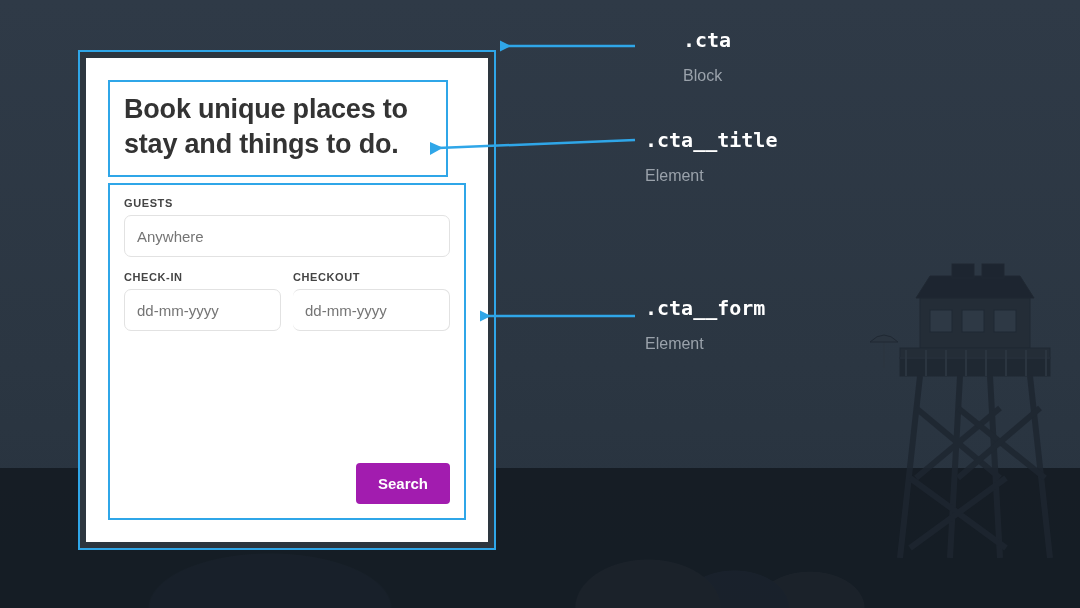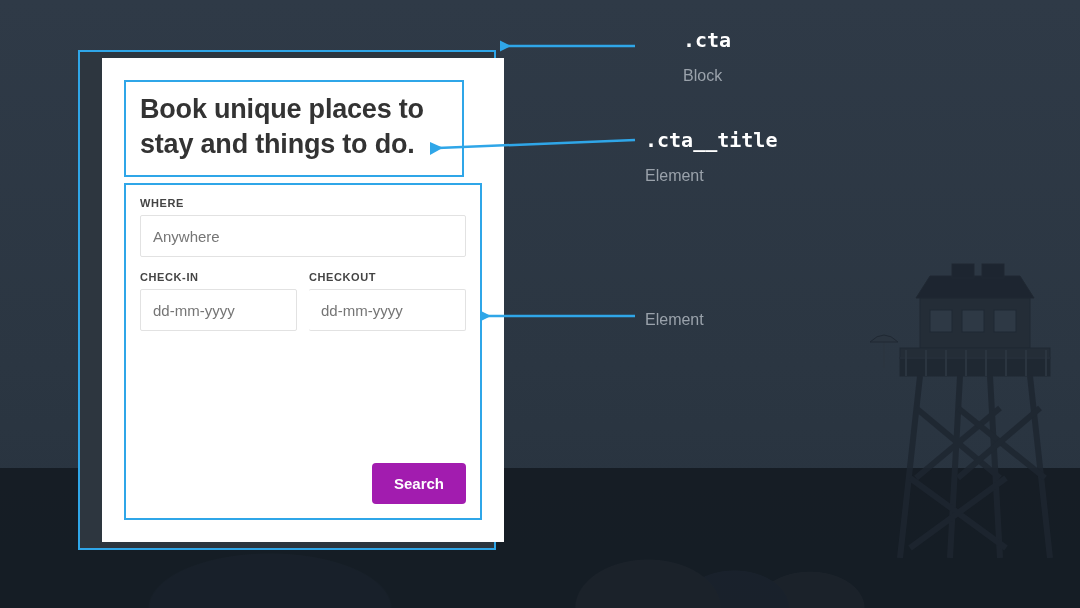--- a/index.html
+++ b/index.html
@@ -37,21 +37,21 @@
     left: 78px; top: 50px;
     width: 418px; height: 500px;
     border: 2px solid #2fa6e8;
     background: #2d363f;
     padding: 6px;
   }
   .cta {
     background: #fff;
     width: 100%; height: 100%;
     padding: 22px 22px 22px 22px;
-    display: flex; flex-direction: column; margin-left: 16px;
+    display: flex; flex-direction: column;
   }
   .cta__title-box {
     border: 2px solid #2fa6e8;
     padding: 10px 14px 14px;
     margin-bottom: 0;
     width: 340px;
   }
   .cta__title {
     font-size: 27px;
     line-height: 1.28;
@@ -72,21 +72,21 @@
     font-weight: 700;
     letter-spacing: 0.6px;
     color: #444;
     margin-bottom: 6px;
     display: block;
   }
   .field, .select {
     width: 100%;
     height: 42px;
     border: 1px solid #e2e2e2;
-    border-radius: 2px;
+    border-radius: 7px;
     padding: 0 12px;
     font-size: 15px;
     color: #888;
     background: #fff;
     font-family: inherit;
   }
   .row { display: flex; gap: 12px; }
   .row .col { flex: 1; }
   .row .col + .col .field { border-left: none; }
   .select-wrap { position: relative; }
@@ -184,21 +184,21 @@
 
 <div class="cta-wrap">
   <div class="cta">
     <div class="cta__title-box">
       <h1 class="cta__title">Book unique places to stay and things to do.</h1>
     </div>
 
     <div class="cta__form">
 
       <div>
-        <label class="field-label">WHERE</label>
+        <label class="field-label">GUESTS</label>
         <input class="field" type="text" placeholder="Anywhere" style="">
       </div>
 
       <div class="row">
         <div class="col">
           <label class="field-label">CHECK-IN</label>
           <input class="field" type="text" placeholder="dd-mm-yyyy" style="">
         </div>
         <div class="col">
           <label class="field-label">CHECKOUT</label>
@@ -217,20 +217,21 @@
 
 <div class="annot" style="left:683px; top:28px;">
   <div class="code">.cta</div>
   <div class="role">Block</div>
 </div>
 <div class="annot" style="left:645px; top:128px;">
   <div class="code">.cta__title</div>
   <div class="role">Element</div>
 </div>
 <div class="annot" style="left:645px; top:296px;">
+  <div class="code">.cta__form</div>
   <div class="role">Element</div>
 </div>
 
 <svg class="arrow" style="left:500px; top:36px;" width="140" height="20">
   <defs>
     <marker id="ah1" markerWidth="8" markerHeight="8" refX="2" refY="4" orient="auto">
       <path d="M8,0 L0,4 L8,8 Z" fill="#2fa6e8"></path>
     </marker>
   </defs>
   <line x1="135" y1="10" x2="6" y2="10" stroke="#2fa6e8" stroke-width="2.5" marker-end="url(#ah1)"></line>

